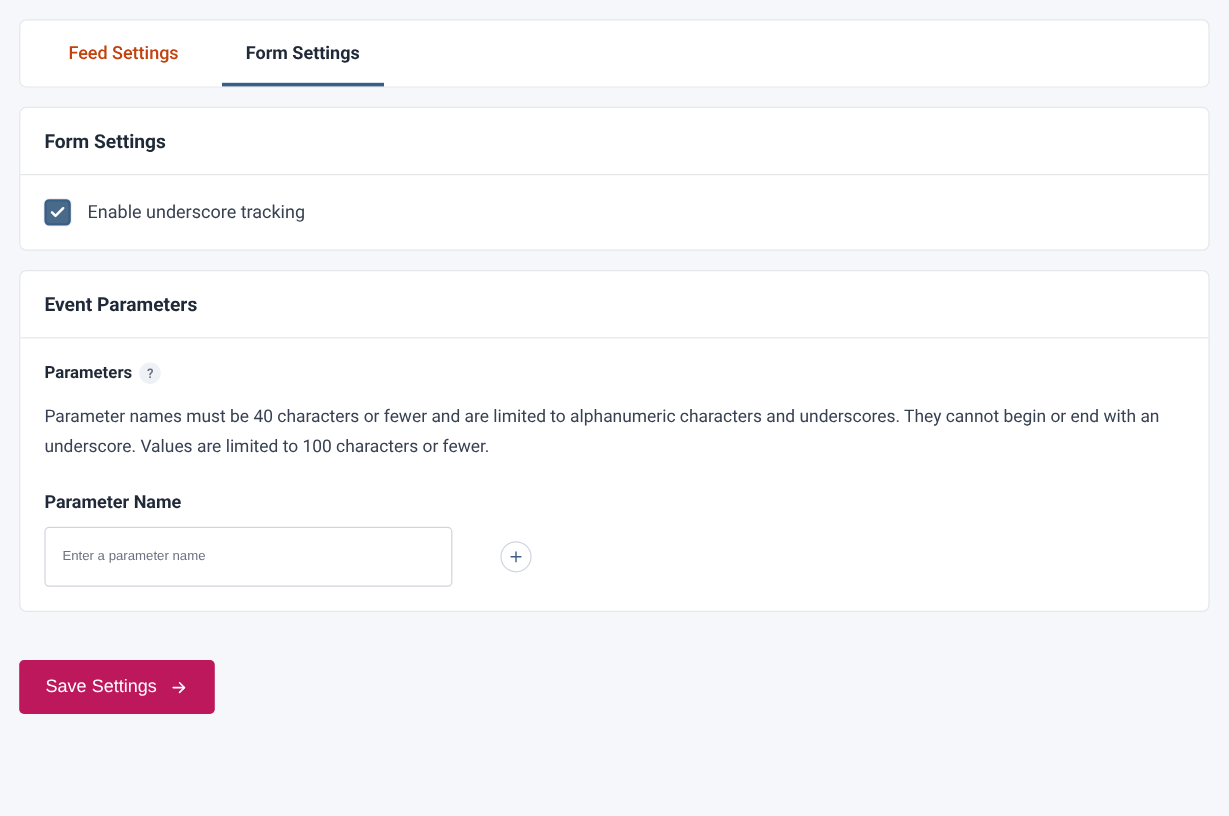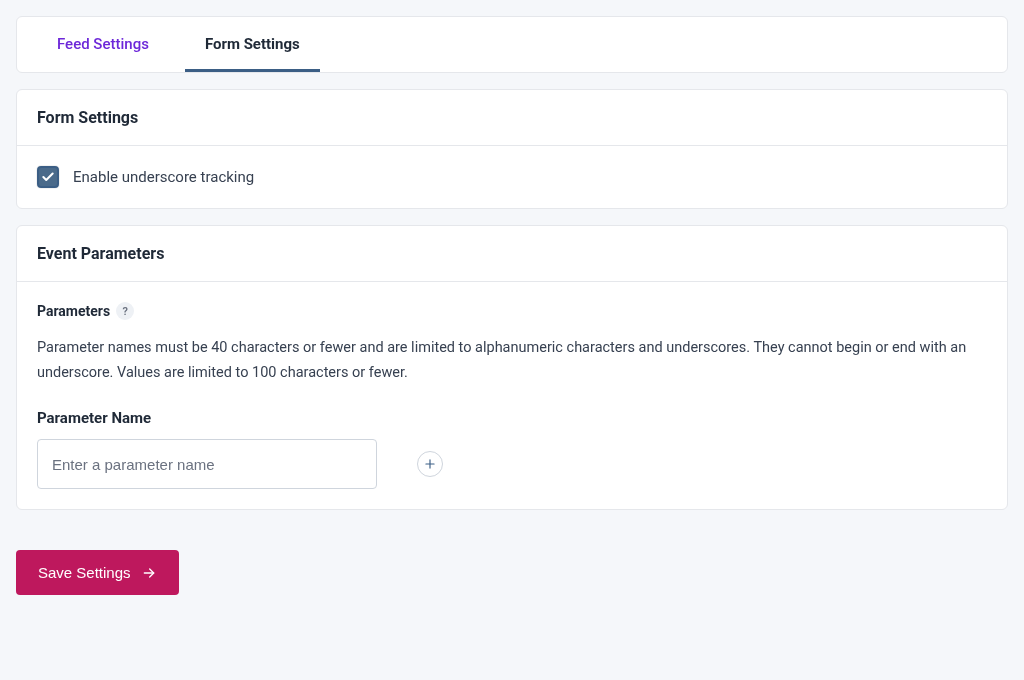--- a/index.html
+++ b/index.html
@@ -19,21 +19,21 @@
     }
     
     .tabs {
       display: flex;
       padding: 0 20px;
     }
     .tab {
       padding: 18px 20px 16px 20px;
       font-size: 15px;
       font-weight: 500;
-      color: #6d28d9;
+      color: #c2410c;
       cursor: pointer;
       border-bottom: 3px solid transparent;
       margin-right: 16px;
     }
     .tab.active {
       font-weight: 700;
       color: #1f2937;
       border-bottom: 3px solid #3b5e85;
     }
     
@@ -111,21 +111,21 @@
       font-size: 15px;
       color: #1f2937;
       margin-bottom: 12px;
     }
     .text-input {
       width: 100%;
       height: 50px;
       border: 1px solid #cfd5dd;
       border-radius: 4px;
       padding: 0 14px;
-      font-size: 15px;
+      font-size: 11px;
       color: #374151;
       background: #fff;
     }
     .text-input::placeholder { color: #6b7280; }
     .select {
       width: 100%;
       height: 50px;
       border: 1px solid #cfd5dd;
       border-radius: 4px;
       padding: 0 14px;

